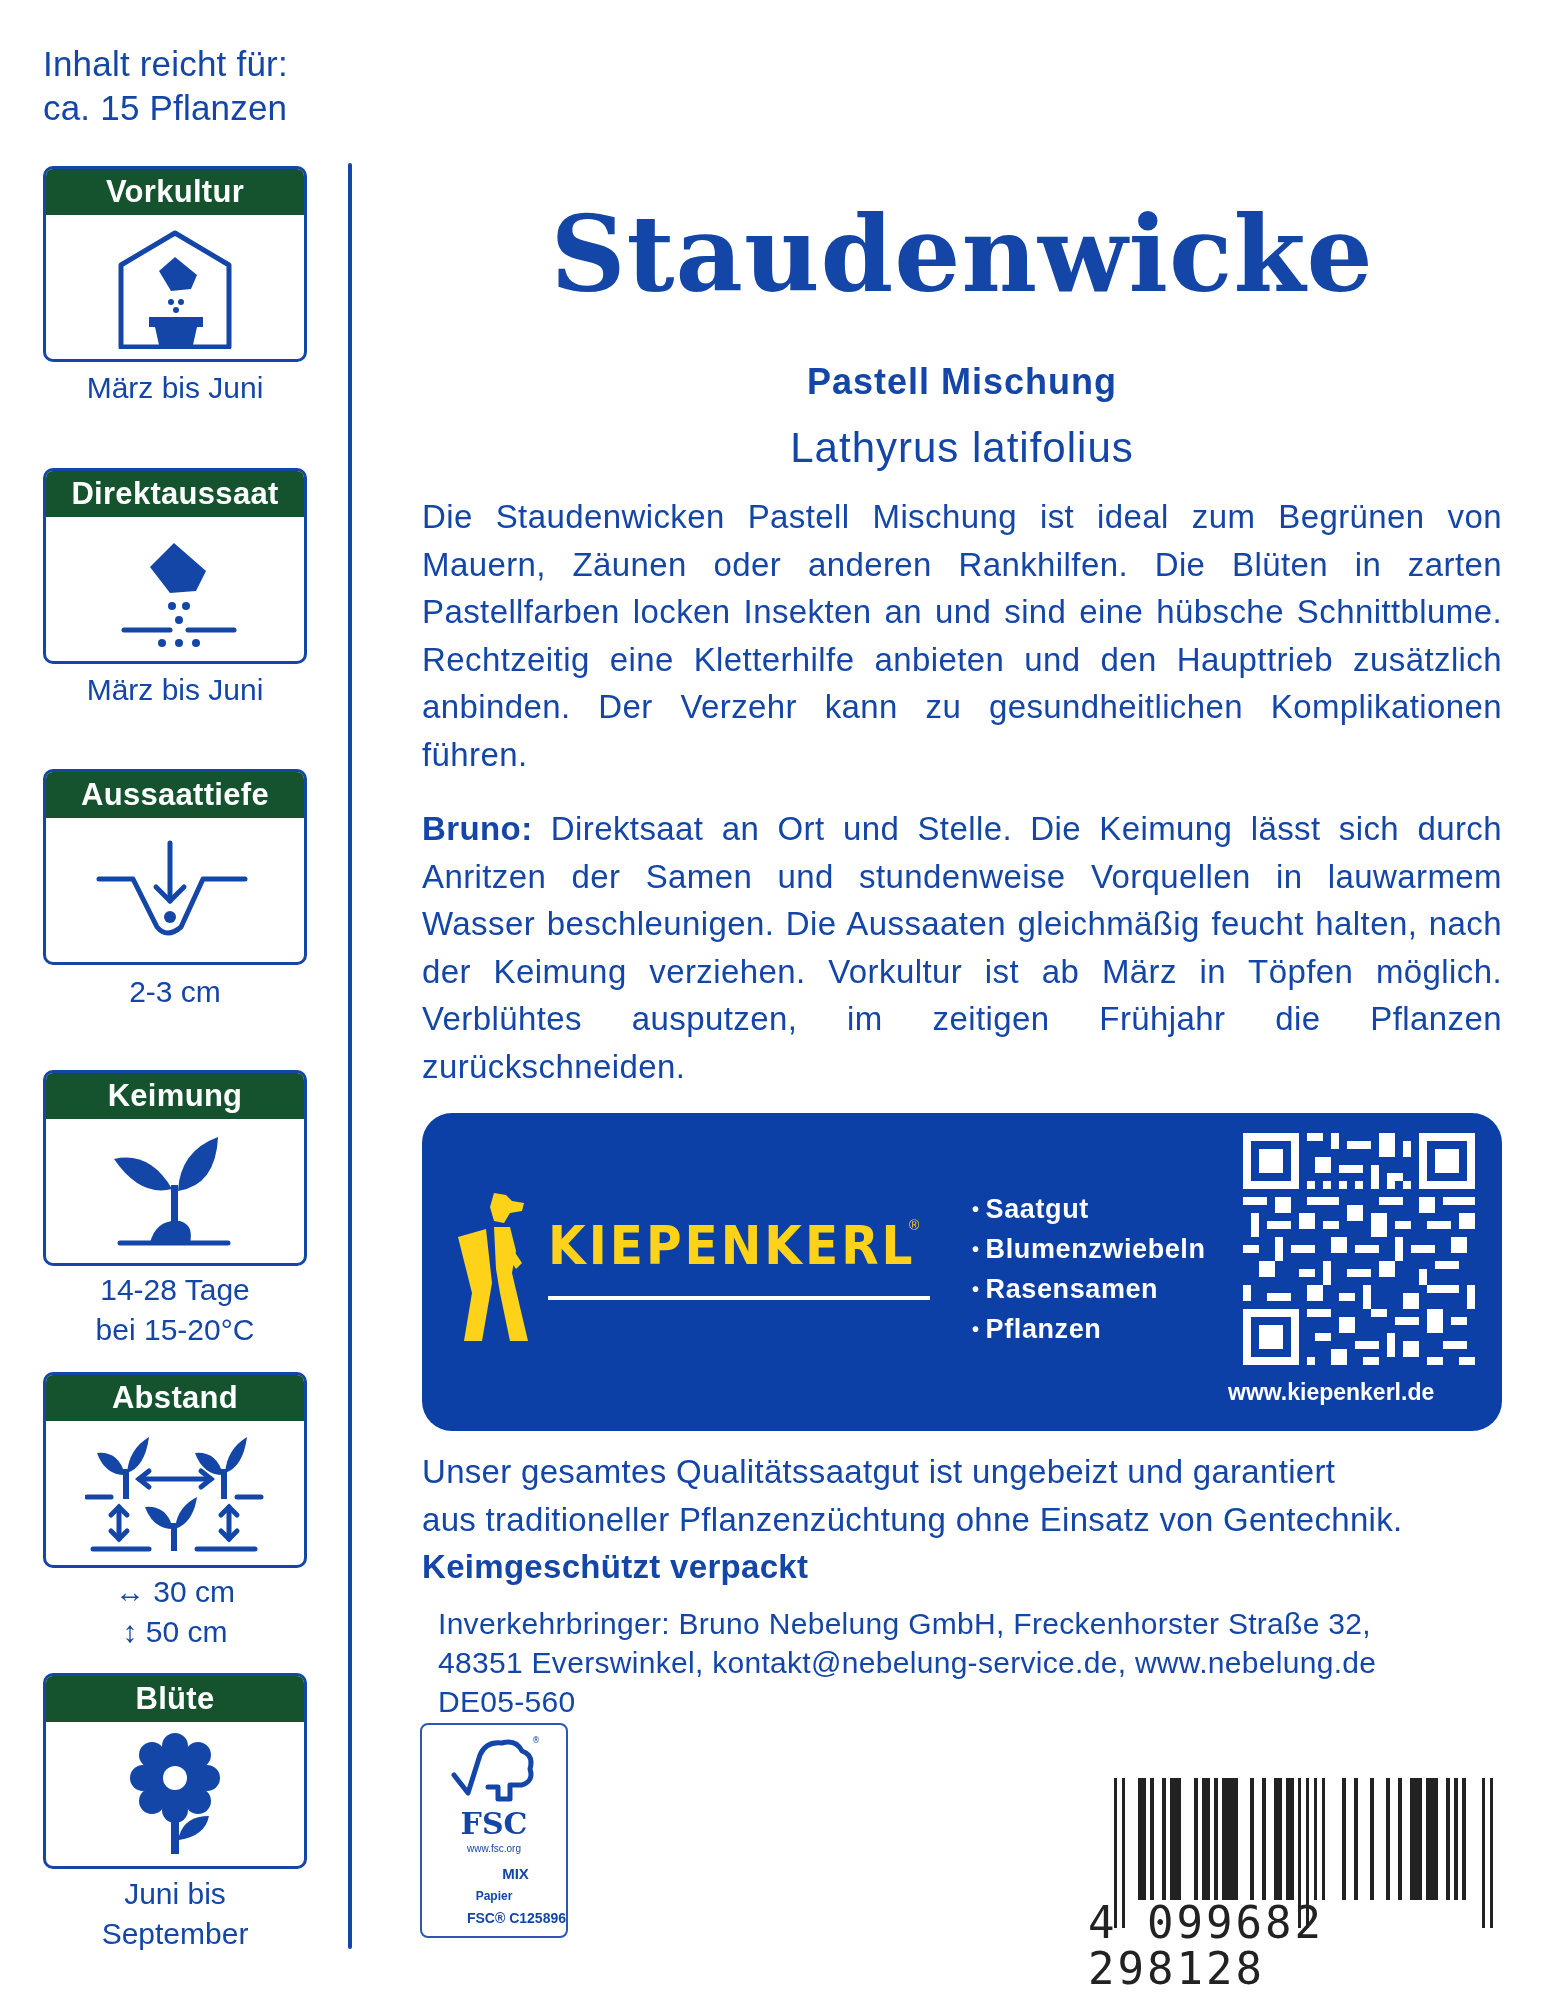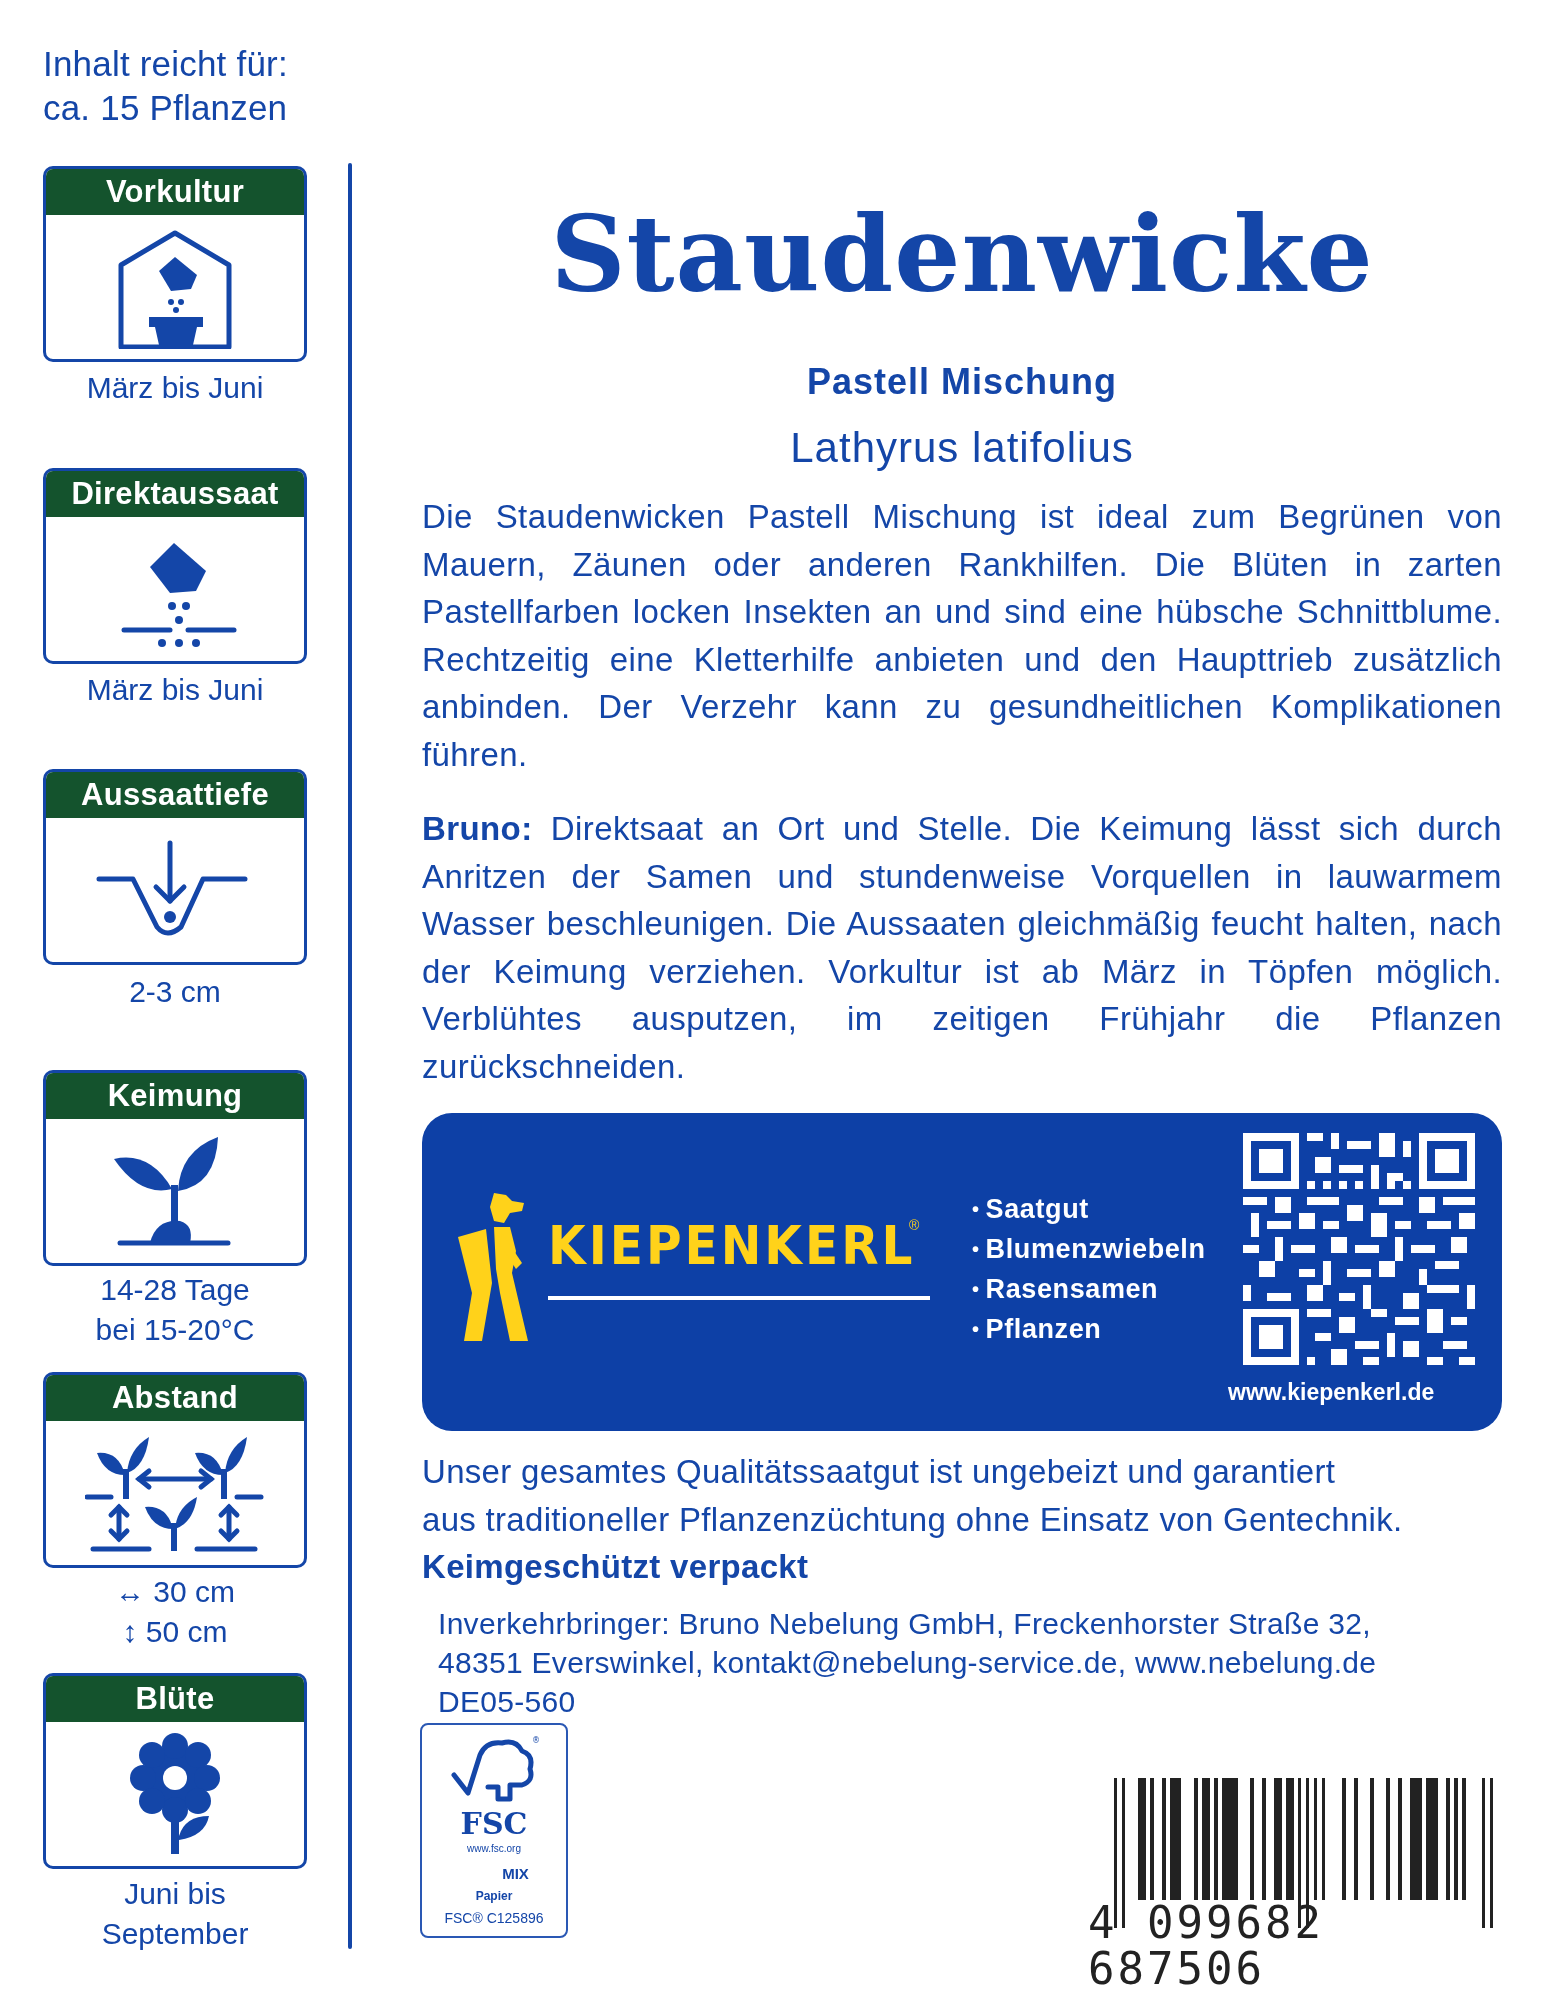--- a/index.html
+++ b/index.html
@@ -37,21 +37,21 @@
 
   .quality{left:422px;top:1448px;width:1100px;font-size:33px;line-height:47.5px;letter-spacing:0.3px;}
   .quality .strong{font-weight:bold;}
   .distributor{left:422px;top:1604px;width:1100px;font-size:30px;line-height:39px;letter-spacing:0.3px;margin-left:16px;}
 
   .fsc{left:420px;top:1723px;width:144px;height:211px;border:2px solid #2a58b4;border-radius:8px;text-align:center;color:#1446a8;}
   .fsc .fsc-word{position:absolute;left:0;right:0;top:84px;font-family:"DejaVu Serif",serif;font-weight:bold;font-size:30px;line-height:30px;}
   .fsc .fsc-url{position:absolute;left:0;right:0;top:118px;font-size:10px;}
   .fsc .fsc-mix{position:absolute;left:0;right:0;top:140px;font-weight:bold;font-size:15px;padding-left:43px;}
   .fsc .fsc-paper{position:absolute;left:0;right:0;top:164px;font-weight:bold;font-size:12px;}
-  .fsc .fsc-code{position:absolute;left:0;right:0;top:185px;font-weight:normal;font-size:14px;}
+  .fsc .fsc-code{position:absolute;left:0;right:0;top:185px;font-weight:bold;font-size:14px;text-align:right;}
 
   .barcode{left:1090px;top:1778px;width:420px;height:170px;}
   .barcode-digits{left:1088px;top:1900px;width:420px;font-family:"DejaVu Sans Mono","Liberation Mono",monospace;font-size:44px;line-height:46px;color:#222;letter-spacing:3px;}
 </style>
 </head>
 <body>
 
 <div class="abs yield">
   <div>Inhalt reicht für:</div>
   <div>ca. 15 Pflanzen</div>
@@ -350,13 +350,13 @@
       <rect x="308" y="0" width="4" height="122"></rect>
     <rect x="320" y="0" width="12" height="122"></rect>
       <rect x="336" y="0" width="12" height="122"></rect>
       <rect x="356" y="0" width="4" height="122"></rect>
       <rect x="364" y="0" width="4" height="122"></rect>
       <rect x="372" y="0" width="4" height="122"></rect>
     <rect x="392" y="0" width="3" height="150"></rect>
       <rect x="400" y="0" width="3" height="150"></rect>
   </g>
 </svg>
-<div class="abs barcode-digits">4 099682 687506</div>
+<div class="abs barcode-digits">4 099682 298128</div>
 
 </body></html>

